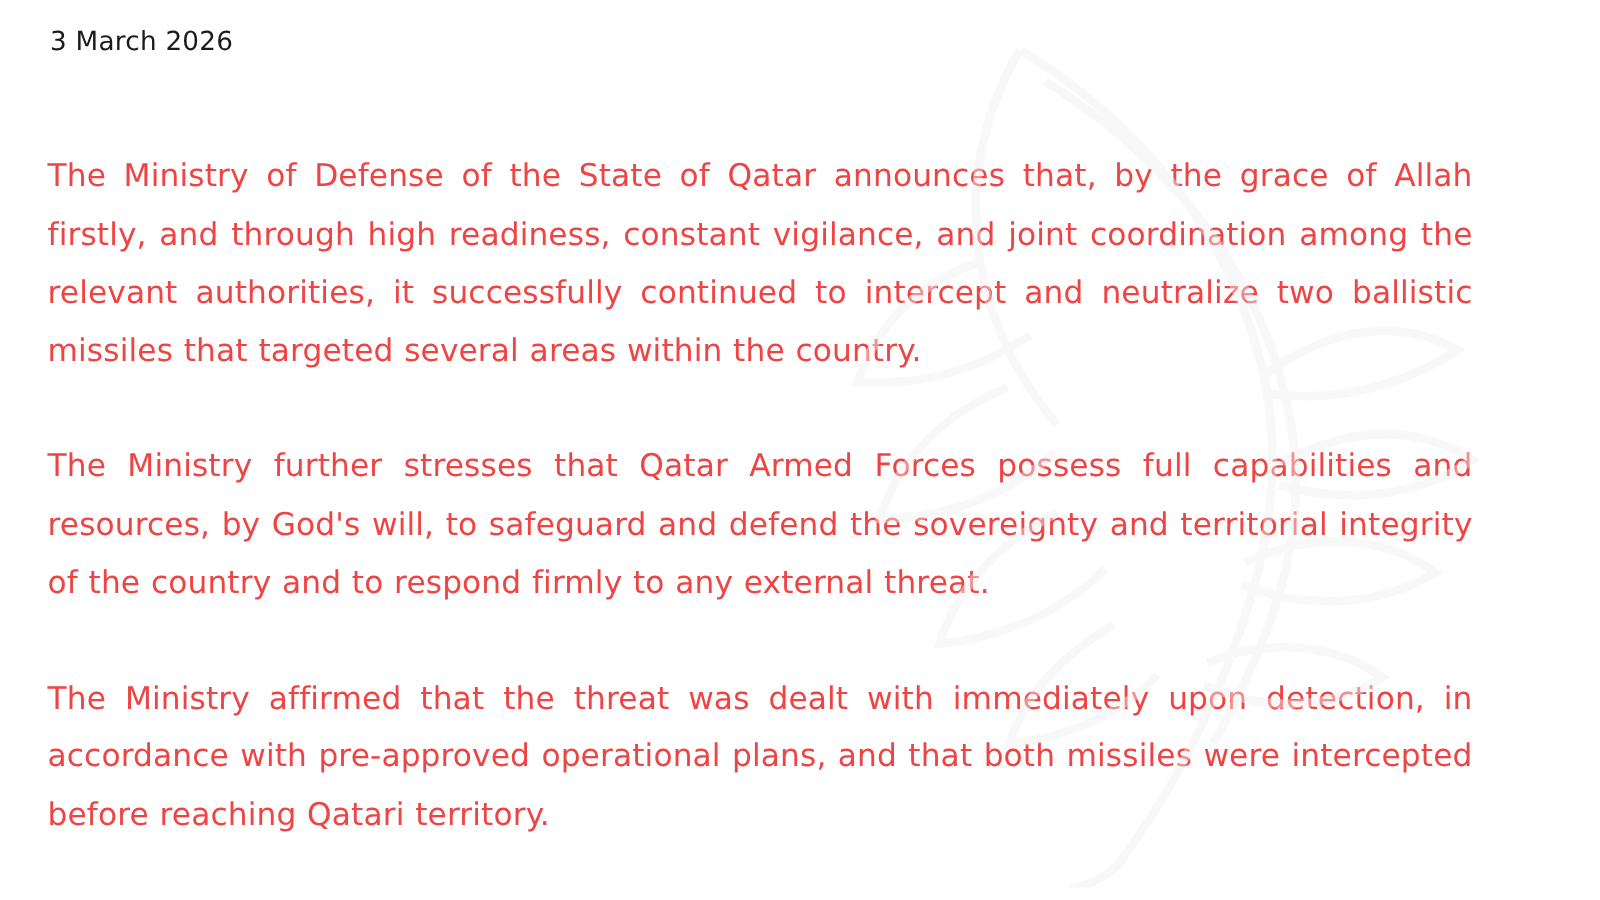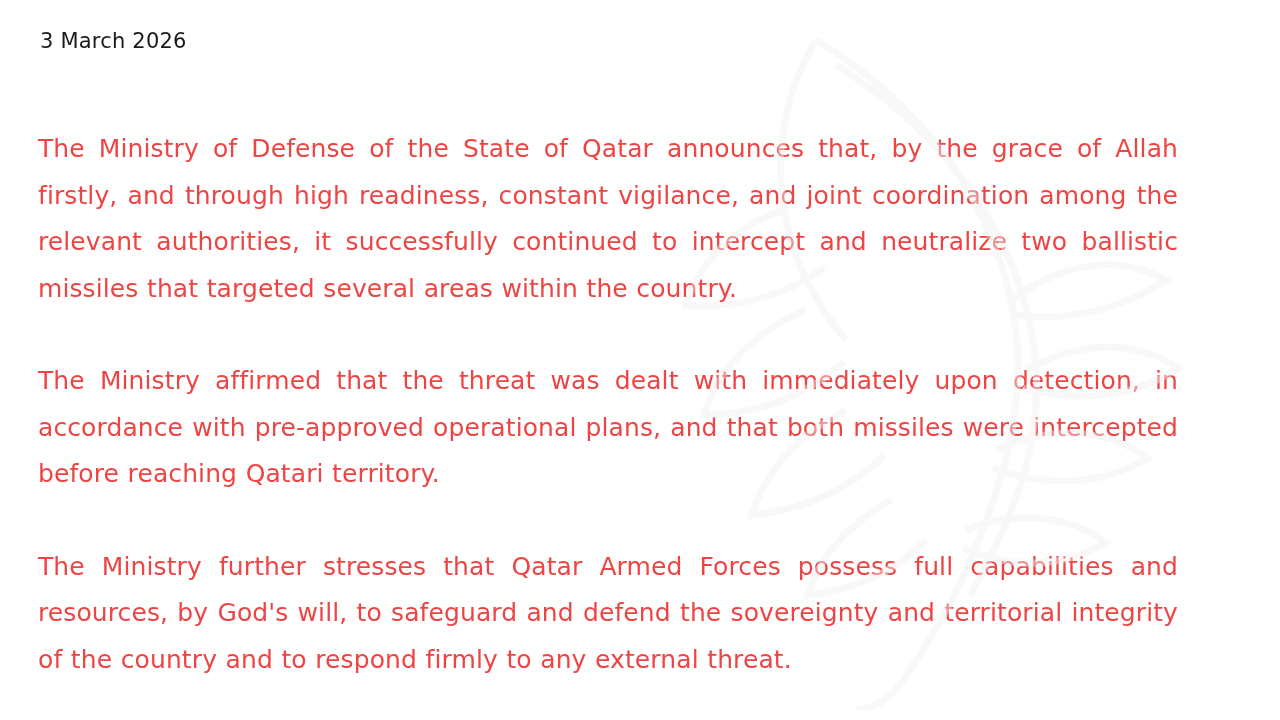--- a/index.html
+++ b/index.html
@@ -25,21 +25,21 @@
     height: 700px;
     opacity: 0.45;
     pointer-events: none;
   }
 
   #statement-sheet {
     position: relative;
     width: 1216px;
     height: 720px;
     box-sizing: border-box;
-    padding: 20px 38px 0 38px;
+    padding: 12px 38px 0 38px;
   }
 
   #statement-date {
     font-size: 21px;
     line-height: 30px;
     letter-spacing: 0.2px;
     color: #1b1b1b;
     margin: 0 0 0 2px;
     padding-top: 6px;
   }
@@ -82,17 +82,17 @@
       <path d="M180 400 C 132 425, 98 462, 86 505 C 138 500, 186 478, 218 445"></path>
       <path d="M225 490 C 182 515, 152 548, 142 585 C 190 580, 232 560, 260 530"></path>
       <path d="M230 680 C 215 695, 200 700, 190 700"></path>
     </g>
   </svg>
 
   <div id="statement-date">3 March 2026</div>
 
   <div id="statement-body">
     <p class="statement-paragraph">The Ministry of Defense of the State of Qatar announces that, by the grace of Allah firstly, and through high readiness, constant vigilance, and joint coordination among the relevant authorities, it successfully continued to intercept and neutralize two ballistic missiles that targeted several areas within the country.</p>
+    <p class="statement-paragraph">The Ministry further stresses that Qatar Armed Forces possess full capabilities and resources, by God's will, to safeguard and defend the sovereignty and territorial integrity of the country and to respond firmly to any external threat.</p>
     <p class="statement-paragraph">The Ministry affirmed that the threat was dealt with immediately upon detection, in accordance with pre-approved operational plans, and that both missiles were intercepted before reaching Qatari territory.</p>
-    <p class="statement-paragraph">The Ministry further stresses that Qatar Armed Forces possess full capabilities and resources, by God's will, to safeguard and defend the sovereignty and territorial integrity of the country and to respond firmly to any external threat.</p>
   </div>
 
 </div>
 
 </body></html>

